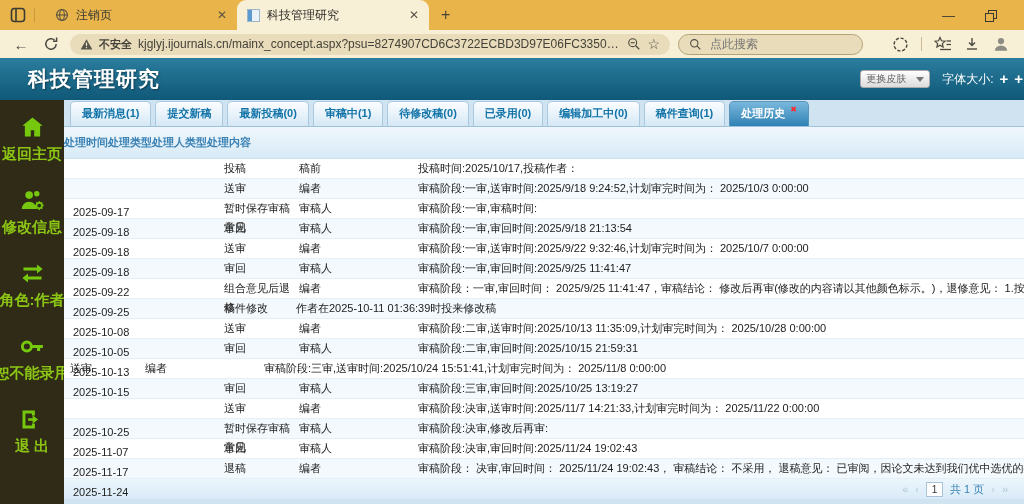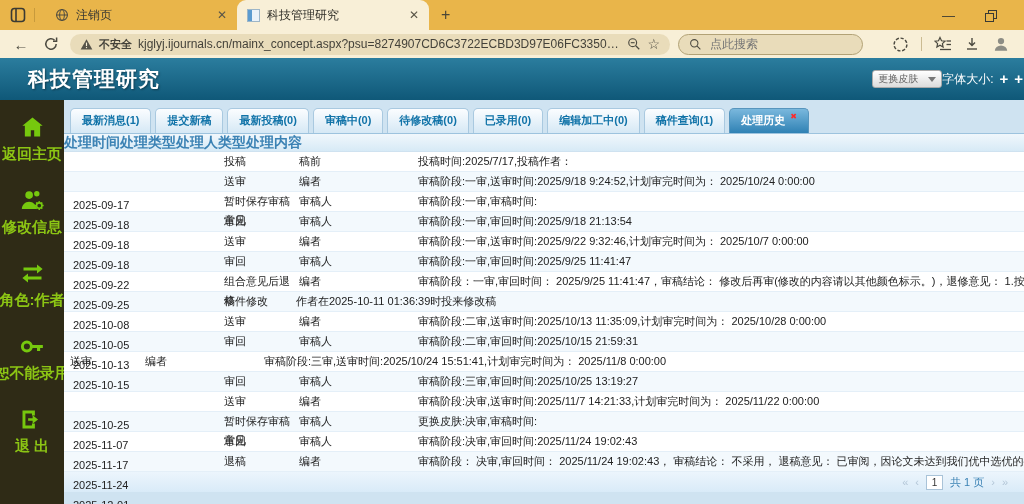--- a/index.html
+++ b/index.html
@@ -36,52 +36,52 @@
   .searchbar input { border:none; outline:none; background:transparent; font-size:12px; color:#44423a; width:120px;
                      font-family:"Liberation Sans","DejaVu Sans",sans-serif; }
   .tb-right { margin-left:auto; display:flex; align-items:center; gap:12px; padding-right:4px; }
   .tb-right .vsep { width:1px; height:14px; background:#cbbb92; }
 
   
   .appheader { height:42px; background:linear-gradient(#2b7d9e,#0f5878); display:flex; align-items:center;
                padding-left:28px; position:relative; }
   .apptitle { color:#fff; font-size:21px; font-weight:bold; letter-spacing:1px;
               text-shadow:1px 1px 2px rgba(0,0,0,.4); }
-  .hdr-right { position:absolute; right:8px; top:0; height:100%; display:flex; align-items:center; }
+  .hdr-right { position:absolute; right:8px; top:0; height:100%; display:flex; align-items:center; gap:12px; }
   .skin-btn { width:70px; height:18px; background:linear-gradient(#ffffff,#dcdcdc); border:1px solid #aaa;
               border-radius:3px; font-size:10px; color:#666; display:flex; align-items:center;
               justify-content:space-between; padding:0 5px; cursor:pointer; }
   .skin-caret { width:0; height:0; border-left:4px solid transparent; border-right:4px solid transparent;
                 border-top:5px solid #777; }
   .fontsize { color:#fff; font-size:12px; display:flex; gap:6px; }
   .fbtn { font-size:15px; font-weight:bold; color:#fff; cursor:pointer; line-height:1; }
   .fbtn.cut { margin-right:-7px; }
 
   
   .appbody { display:flex; height:404px; }
   .sidebar { width:64px; background:#2f2b16; display:flex; flex-direction:column; align-items:center;
              padding-top:14px; gap:23px; flex:none; }
   .side-item { display:flex; flex-direction:column; align-items:center; gap:4px; cursor:pointer; }
   .side-item svg { width:27px; height:27px; }
   .side-label { color:#8cc514; font-size:15px; font-weight:bold; white-space:nowrap; }
 
   .main { flex:1; display:flex; flex-direction:column; background:#cfe3f1; overflow:hidden; }
 
   
-  .ptabs { height:33px; display:flex; align-items:flex-end; gap:4px; padding:0 0 0 6px; }
+  .ptabs { height:26px; display:flex; align-items:center; gap:4px; padding:0 0 0 6px; }
   .ptab { position:relative; padding:4px 11px 5px; font-size:11px; font-weight:bold; color:#1173a8;
           background:linear-gradient(#fbfdff,#d5e8f5); border:1px solid #a9c9e0; border-bottom:none;
           border-radius:5px 5px 0 0; cursor:pointer; white-space:nowrap; }
   .ptab.active { background:linear-gradient(#7ab8dd,#2f81b4); color:#fff; border-color:#5795bd; }
   .ptab.active::after { content:"✖"; color:#ff2b2b; font-size:8px; position:relative; top:-5px; margin-left:2px; }
 
   
   .panel { background:#fff; border-top:1px solid #9dc3de; }
-  .thead { display:flex; height:18px; align-items:center; background:linear-gradient(#f0f7fc,#d7eaf6);
-           border-bottom:1px solid #cfe2f0; color:#3b82b4; font-size:14px; font-weight:bold; }
+  .thead { display:flex; height:32px; align-items:center; background:linear-gradient(#f0f7fc,#d7eaf6);
+           border-bottom:1px solid #cfe2f0; color:#3b82b4; font-size:11px; font-weight:bold; }
   .thead .c { text-align:center; }
   .c1 { width:154px; flex:none; } .c2 { width:74px; flex:none; } .c3 { width:122px; flex:none; }
   .c4 { flex:1; min-width:0; }
   .trow { display:flex; height:20px; line-height:19px; font-size:11px; color:#222;
           border-bottom:1px solid #e4eff8; background:#fff; }
   .trow:nth-child(even) { background:#f3f9fd; }
   .trow .c1 { padding-left:9px;margin-top:44px; } .trow .c2 { padding-left:6px; } .trow .c3 { padding-left:7px; }
   .trow .c4 { padding-left:4px; white-space:nowrap; overflow:hidden; }
   .tfoot { height:20px; background:linear-gradient(#ecf5fc,#d9ebf8); display:flex; align-items:center;
            justify-content:flex-end; gap:7px; padding-right:16px; font-size:11px; color:#3b82b4; }
@@ -254,21 +254,21 @@
 
           <div class="ptab">
             <span>提交新稿</span>
           </div>
 
           <div class="ptab">
             <span>最新投稿(0)</span>
           </div>
 
           <div class="ptab">
-            <span>审稿中(0)</span>
+            <span>审稿中(1)</span>
           </div>
 
           <div class="ptab">
             <span>待修改稿(0)</span>
           </div>
 
           <div class="ptab">
             <span>已录用(0)</span>
           </div>
 
@@ -295,28 +295,28 @@
             <div class="c">处理人类型</div>
 
             <div class="c">处理内容</div>
           </div>
         <div>
 
             <div class="trow">
               <div class="c1">2025-09-17</div>
               <div class="c2">投稿</div>
               <div class="c3">稿前</div>
-              <div class="c4">投稿时间:2025/7/17,投稿作者：</div>
+              <div class="c4">投稿时间:2025/10/17,投稿作者：</div>
             </div>
 
             <div class="trow">
               <div class="c1">2025-09-18</div>
               <div class="c2">送审</div>
               <div class="c3">编者</div>
-              <div class="c4">审稿阶段:一审,送审时间:2025/9/18 9:24:52,计划审完时间为： 2025/10/24 0:00:00</div>
+              <div class="c4">审稿阶段:一审,送审时间:2025/9/18 9:24:52,计划审完时间为： 2025/10/3 0:00:00</div>
             </div>
 
             <div class="trow">
               <div class="c1">2025-09-18</div>
               <div class="c2">暂时保存审稿意见</div>
               <div class="c3">审稿人</div>
               <div class="c4">审稿阶段:一审,审稿时间:</div>
             </div>
 
             <div class="trow">
@@ -384,21 +384,21 @@
               <div class="c1">2025-11-07</div>
               <div class="c2">送审</div>
               <div class="c3">编者</div>
               <div class="c4">审稿阶段:决审,送审时间:2025/11/7 14:21:33,计划审完时间为： 2025/11/22 0:00:00</div>
             </div>
 
             <div class="trow">
               <div class="c1">2025-11-17</div>
               <div class="c2">暂时保存审稿意见</div>
               <div class="c3">审稿人</div>
-              <div class="c4">更换皮肤:决审,审稿时间:</div>
+              <div class="c4">审稿阶段:决审,修改后再审:</div>
             </div>
 
             <div class="trow">
               <div class="c1">2025-11-24</div>
               <div class="c2">审回</div>
               <div class="c3">审稿人</div>
               <div class="c4">审稿阶段:决审,审回时间:2025/11/24 19:02:43</div>
             </div>
 
             <div class="trow">

